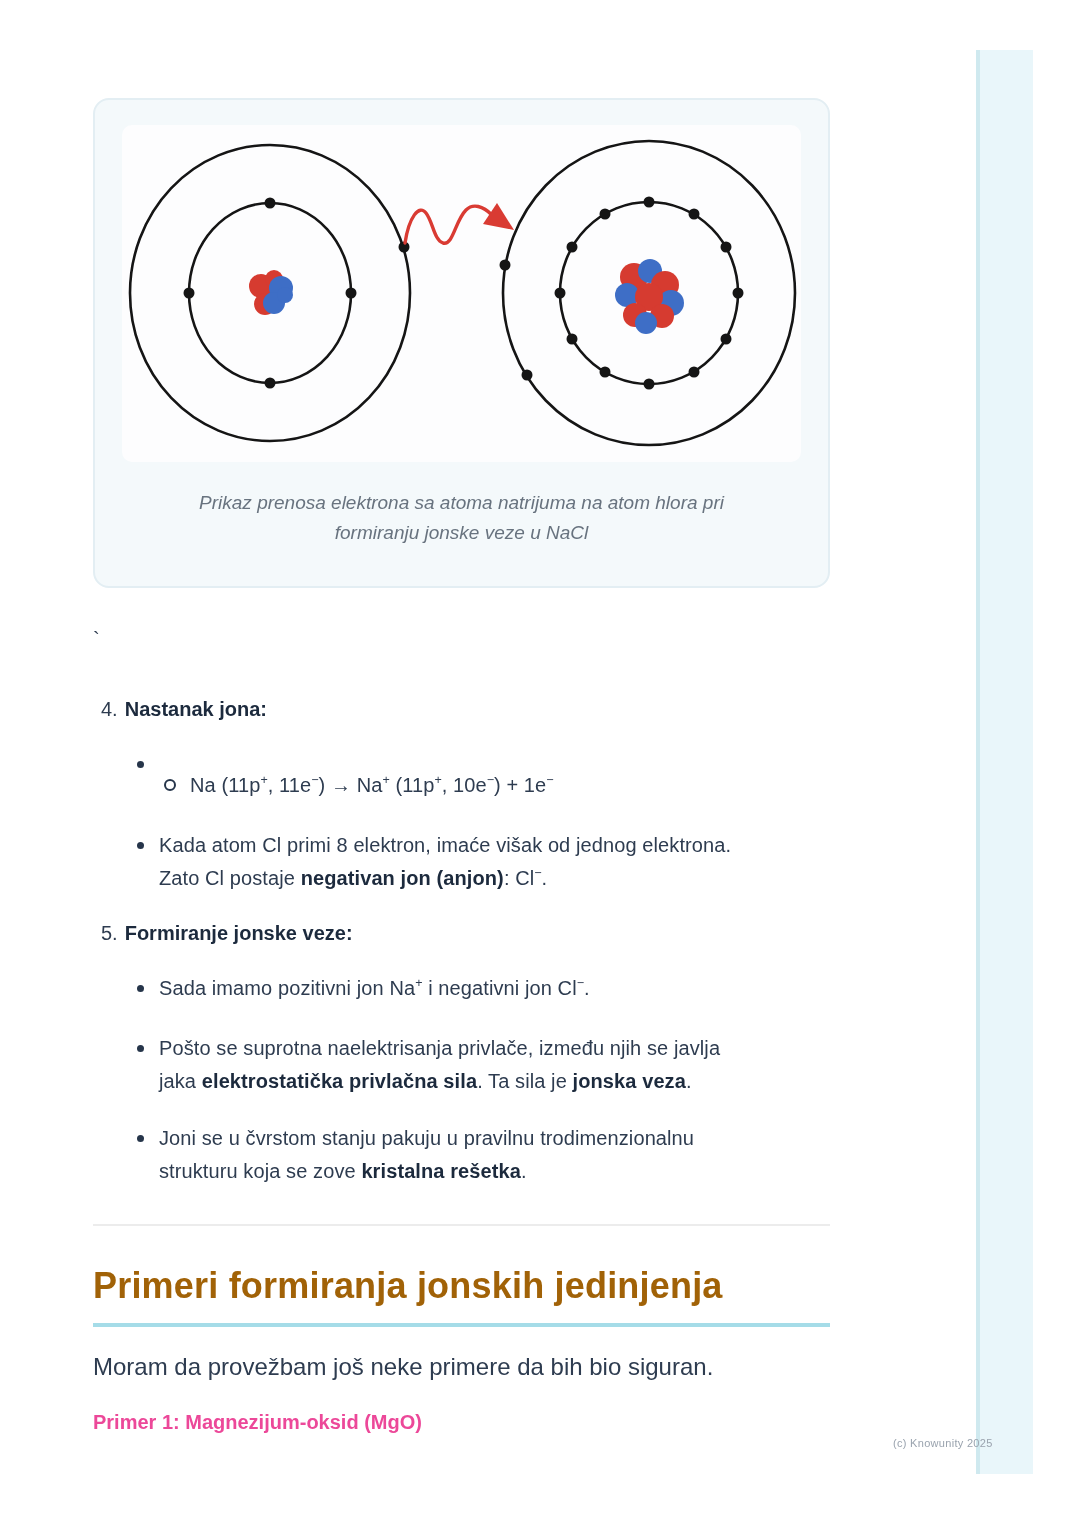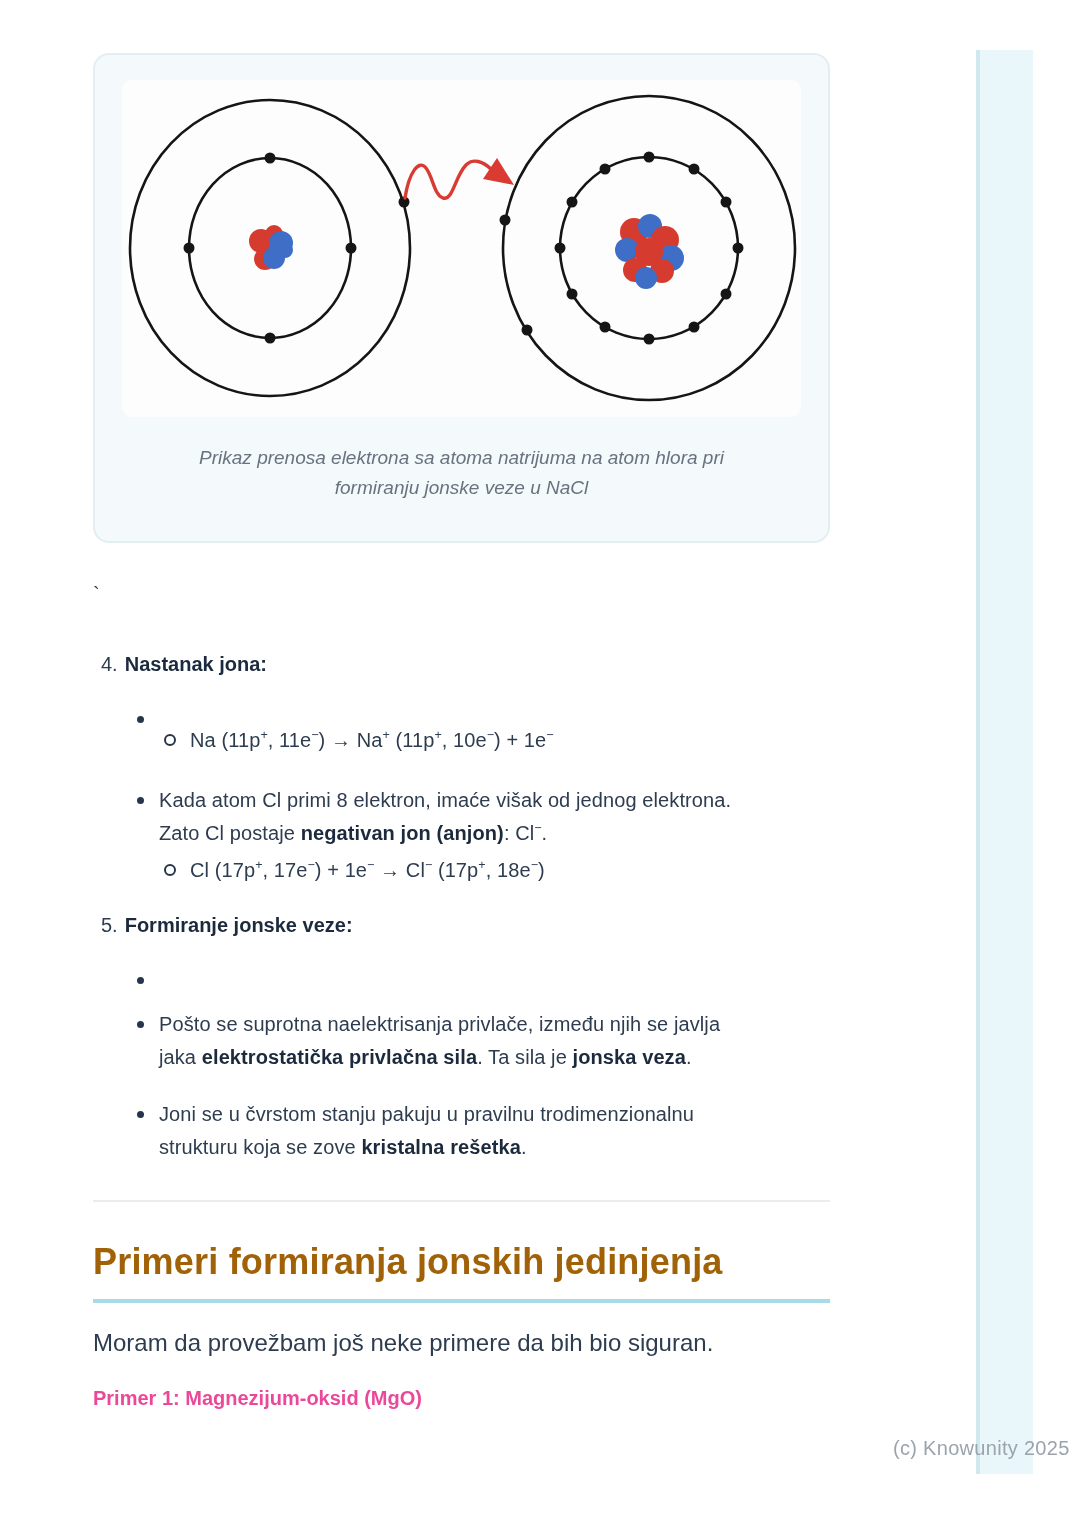--- a/index.html
+++ b/index.html
@@ -5,28 +5,28 @@
   html,body { margin:0; padding:0; }
   body {
     width:1080px; height:1528px; position:relative; background:#ffffff;
     font-family:"Liberation Sans", sans-serif; color:#2E3C50; overflow:hidden;
   }
   .accent-bar {
     position:absolute; left:976px; top:50px; width:57px; height:1424px;
     background:#E9F6FA; border-left:4px solid #CFE9EF; box-sizing:border-box;
   }
   .watermark {
-    position:absolute; left:893px; top:1437px; font-size:20px; color:#9AA3AE; z-index:2;
+    position:absolute; left:893px; top:1437px; font-size:11px; color:#9AA3AE; z-index:2;
     letter-spacing:0.3px;
   }
   .content { position:absolute; left:93px; top:53px; width:737px; z-index:1; }
 
   .figure-card {
     box-sizing:border-box; width:737px; height:490px; background:#F4F9FB;
-    border:2px solid #E3EEF3; border-radius:16px; padding:25px 27px 0 27px;
+    border:2px solid #E3EEF3; border-radius:16px; padding:25px 27px 0 27px;margin-top:45px;
   }
   .figure-img {
     width:679px; height:337px; background:#FDFDFE; border-radius:10px; overflow:hidden;
   }
   .figure-caption {
     margin-top:26px; text-align:center; font-style:italic; font-size:19px;
     line-height:30px; color:#68737F;
   }
 
   .stray { margin-top:40px; height:22px; font-size:20px; color:#2E3C50; }
@@ -141,31 +141,28 @@
   </div>
   <div class="sub">
     <span class="subcircle"></span>
     <div class="btext"><span>Na (11p</span><sup>+</sup><span>, 11e</span><sup>−</sup><span>) → Na</span><sup>+</sup><span> (11p</span><sup>+</sup><span>, 10e</span><sup>−</sup><span>) + 1e</span><sup>−</sup></div>
   </div>
 
   <div class="bullet">
     <span class="dot"></span>
     <div class="btext"><span>Kada atom Cl primi 8 elektron, imaće višak od jednog elektrona.</span><br><span>Zato Cl postaje </span><span class="b">negativan jon (anjon)</span><span>: Cl</span><sup>−</sup><span>.</span></div>
   </div>
-  <div class="sub">
-    <span class="subcircle"></span>
-    <div class="btext"><span>Cl (17p</span><sup>+</sup><span>, 17e</span><sup>−</sup><span>) + 1e</span><sup>−</sup><span> → Cl</span><sup>−</sup><span> (17p</span><sup>+</sup><span>, 18e</span><sup>−</sup><span>)</span></div>
-  </div>
 
   <div class="sec-title second">
     <span class="num">5.</span><span class="b">Formiranje jonske veze:</span>
   </div>
 
   <div class="bullet">
     <span class="dot"></span>
+    <div class="btext"><span>Sada imamo pozitivni jon Na</span><sup>+</sup><span> i negativni jon Cl</span><sup>−</sup><span>.</span></div>
   </div>
   <div class="bullet">
     <span class="dot"></span>
     <div class="btext"><span>Pošto se suprotna naelektrisanja privlače, između njih se javlja</span><br><span>jaka </span><span class="b">elektrostatička privlačna sila</span><span>. Ta sila je </span><span class="b">jonska veza</span><span>.</span></div>
   </div>
   <div class="bullet">
     <span class="dot"></span>
     <div class="btext"><span>Joni se u čvrstom stanju pakuju u pravilnu trodimenzionalnu</span><br><span>strukturu koja se zove </span><span class="b">kristalna rešetka</span><span>.</span></div>
   </div>
 

